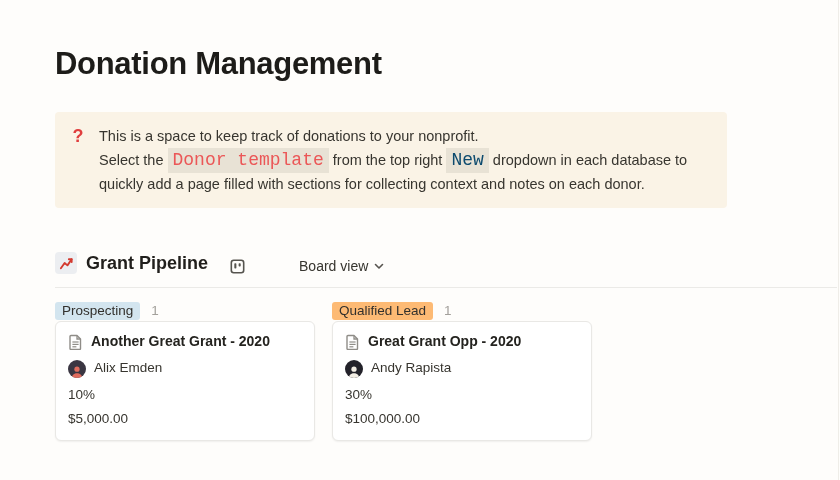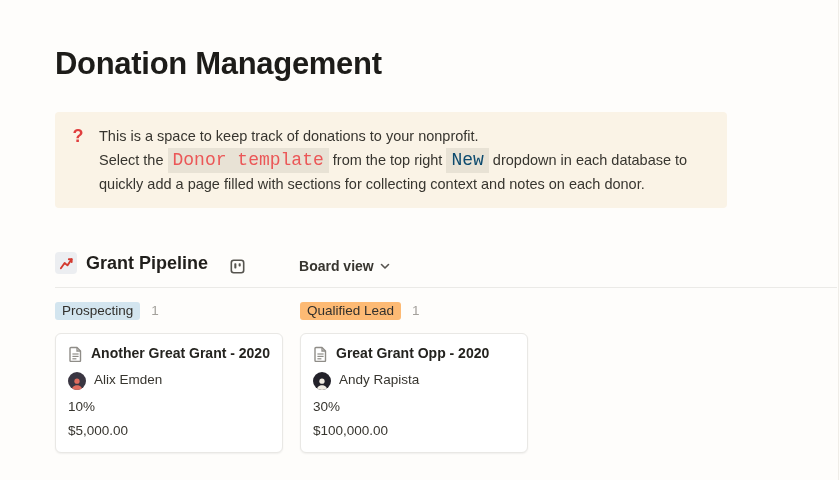--- a/index.html
+++ b/index.html
@@ -42,38 +42,38 @@
     display: flex; align-items: flex-end;
   }
   .collection-icon {
     width: 22px; height: 22px; border-radius: 4px; background: #eceef1;
     display: flex; align-items: center; justify-content: center; margin-right: 9px;
   }
   .collection-title { font-size: 18px; font-weight: 700; color: #211f1c; }
   .view-switcher {
     display: flex; align-items: center; margin-left: 22px; gap: 6px; cursor: pointer;
   }
-  .view-label { font-size: 14px; font-weight: 700; color: #37352f; padding-left: 48px; }
+  .view-label { font-size: 14px; font-weight: 400; color: #37352f; padding-left: 48px; }
   .divider {
     position: absolute; left: 55px; top: 287px; width: 782px; height: 1px; background: #ebeae7;
   }
 
   
   .board {
     position: absolute; left: 55px; top: 300px;
     display: flex; gap: 17px;
   }
-  .board-column { width: 228px; }
+  .board-column { width: 260px; }
   .column-header { display: flex; align-items: center; gap: 11px; height: 21px; }
   .status-pill {
     font-size: 13.5px; color: #32302c; padding: 1px 7px 2px; border-radius: 3px;
     font-weight: 400; white-space: nowrap;
   }
   .column-count { font-size: 13.5px; color: #a3a09b; }
-  .cards { margin-top: 12px; display: flex; flex-direction: column; gap: 8px; }
+  .cards { display: flex; flex-direction: column; gap: 8px; }
   .board-card {
     background: #ffffff; border: 1px solid #e9e8e5; border-radius: 6px;
     box-shadow: 0 1px 2px rgba(15,15,15,0.06);
     padding: 10px 12px 12px; cursor: pointer;
   }
   .card-title-row { display: flex; align-items: center; gap: 8px; margin-bottom: 9px; }
   .card-title { font-size: 14px; font-weight: 600; color: #24231f; line-height: 19px; }
   .person-row { display: flex; align-items: flex-start; gap: 8px; margin-bottom: 8px; }
   .avatar {
     width: 18px; height: 18px; border-radius: 50%;

